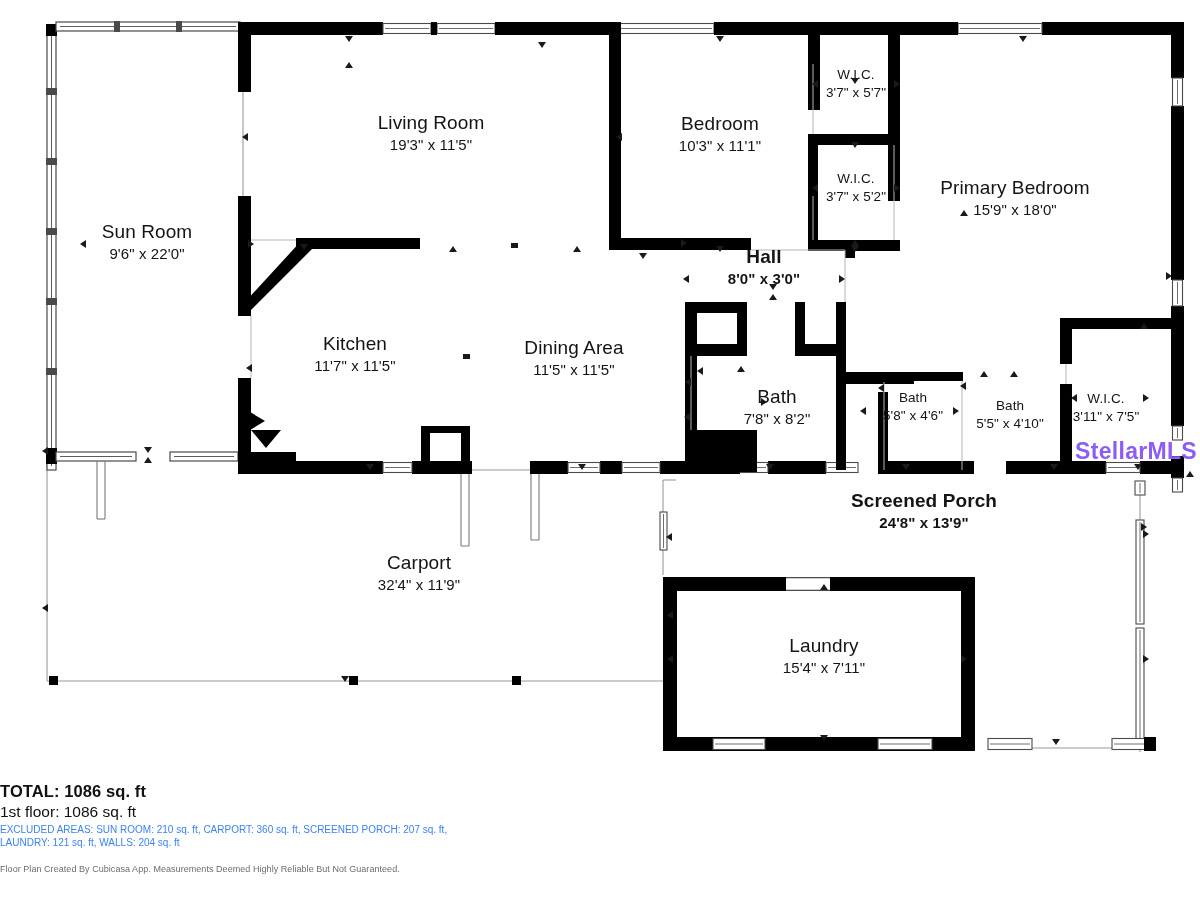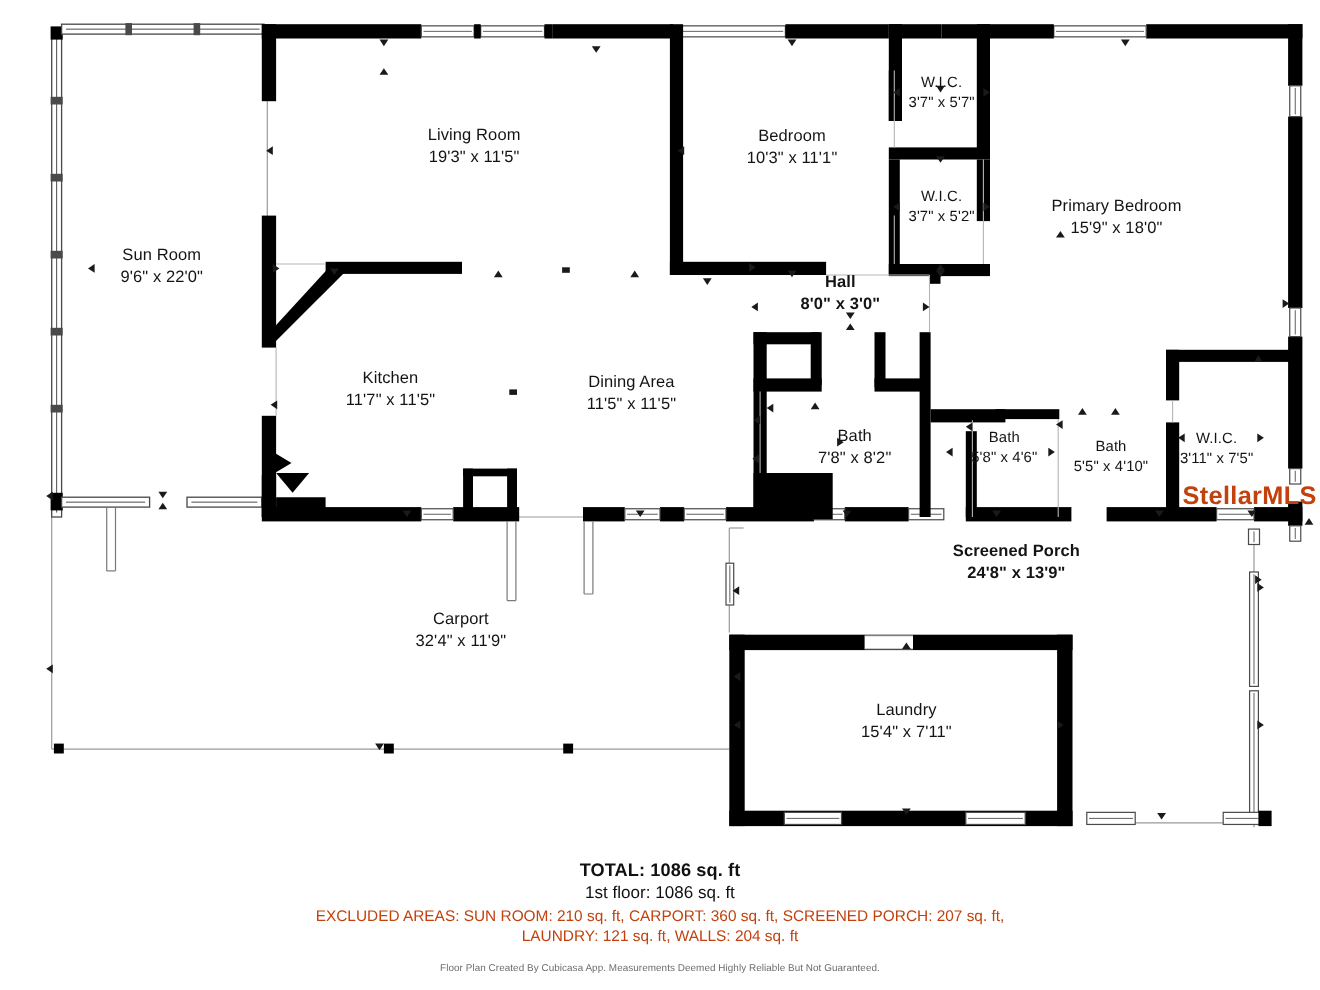--- a/index.html
+++ b/index.html
@@ -33,66 +33,66 @@
   .room-label {
     position: absolute;
     text-align: center;
     transform: translate(-50%, -50%);
     line-height: 1.33;
     white-space: nowrap;
     pointer-events: none;
   }
   .room-label .rl-name {
     display: block;
-    font-size: 15px;
+    font-size: 19px;
     letter-spacing: .1px;
     color: #141414;
   }
   .room-label .rl-dims {
     display: block;
     font-size: 15px;
     letter-spacing: .1px;
     color: #141414;
   }
   .room-label.small .rl-name,
   .room-label.small .rl-dims {
     font-size: 13.5px;
   }
   .watermark {
     position: absolute;
     font-size: 23px;
     font-weight: 700;
-    color: #c2410c;
+    color: #8b5cf6;
     letter-spacing: .3px;
     transform: translate(-50%, -50%);
     pointer-events: none;
     white-space: nowrap;
   }
   #summary {
     position: absolute;
     left: 0;
     top: 782px;
     width: 1200px;
-    text-align: center;
+    text-align: left;
   }
   #summary .total {
     font-size: 16.5px;
     font-weight: 700;
     color: #111;
     letter-spacing: .1px;
     margin: 0 0 2px 0;
   }
   #summary .floor {
     font-size: 15.5px;
     color: #111;
     margin: 0 0 2px 0;
   }
   #summary .excluded {
-    font-size: 14px;
-    color: #c2410c;
+    font-size: 10px;
+    color: #3b82f6;
     line-height: 1.32;
     margin: 0;
   }
   #summary .disclaimer {
     font-size: 9px;
     color: #6d6d6d;
     margin-top: 15px;
     letter-spacing: .05px;
   }
 </style>

